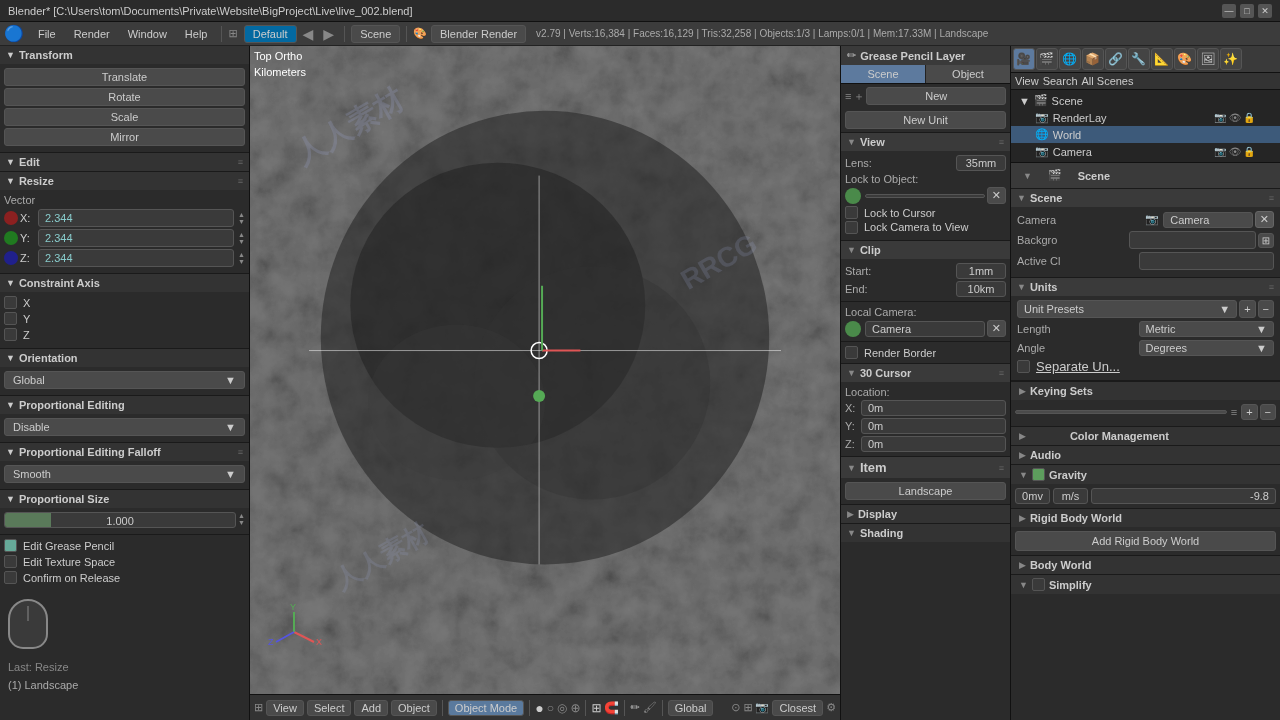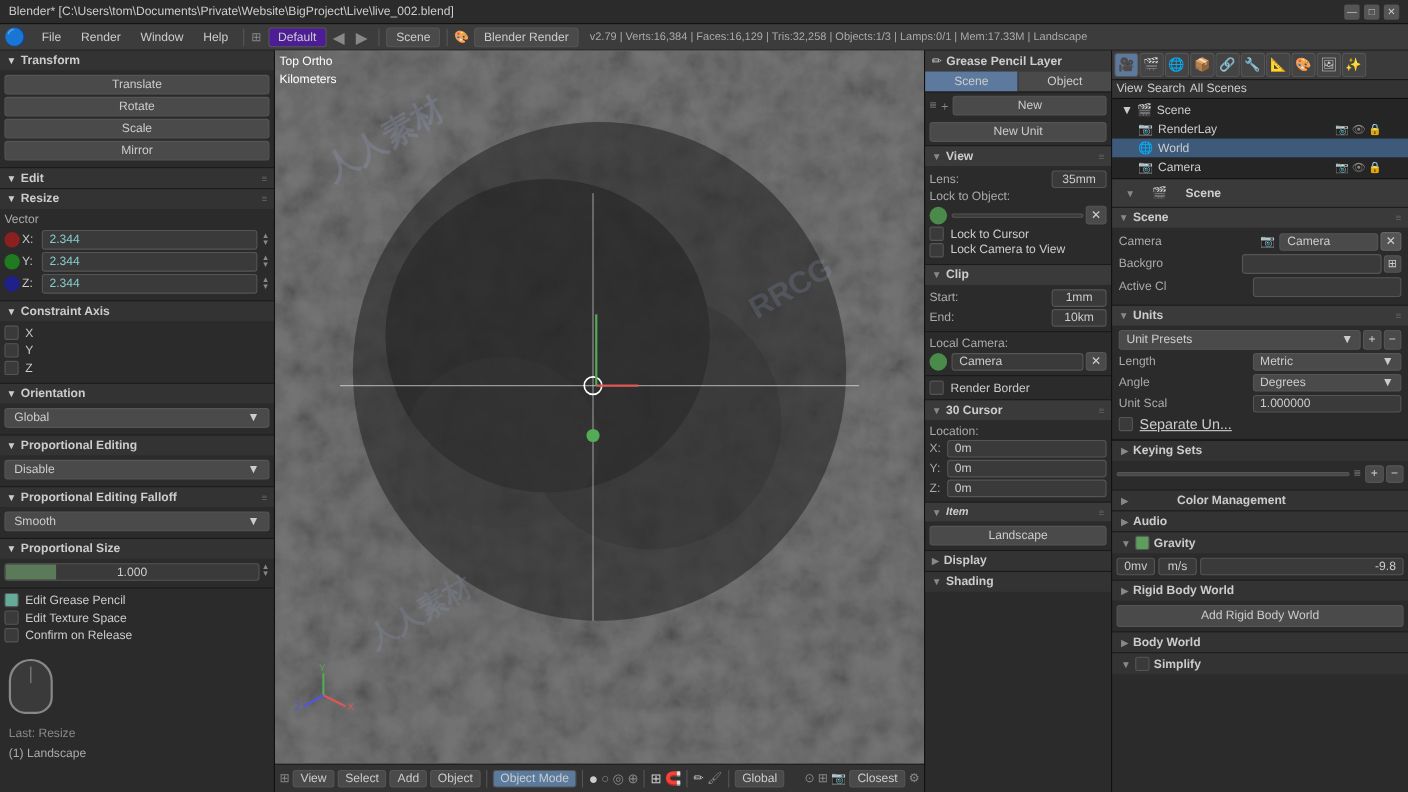--- a/index.html
+++ b/index.html
@@ -8,21 +8,21 @@
     
     #titlebar { height: 22px; background: #2b2b2b; display: flex; align-items: center; justify-content: space-between; padding: 0 8px; border-bottom: 1px solid #111; }
     #titlebar .winbtns { display: flex; gap: 4px; }
     #titlebar .winbtn { width: 14px; height: 14px; border-radius: 2px; background: #555; border: none; cursor: pointer; font-size: 9px; color: #ccc; display: flex; align-items: center; justify-content: center; }
 
     
     #menubar { height: 24px; background: #3c3c3c; display: flex; align-items: center; padding: 0 4px; gap: 2px; border-bottom: 1px solid #222; }
     .menu-item { padding: 2px 8px; font-size: 11px; color: #ccc; cursor: pointer; border-radius: 2px; }
     .menu-sep { width: 1px; height: 16px; background: #555; margin: 0 4px; }
     .menu-btn { padding: 2px 8px; background: #4a4a4a; border: 1px solid #555; border-radius: 3px; font-size: 11px; color: #ccc; cursor: pointer; }
-    .menu-btn.active { background: #4c1d95; }
+    .menu-btn.active { background: #0369a1; }
     .info-bar { font-size: 10px; color: #aaa; margin-left: 8px; }
 
     
     #left-panel { width: 250px; background: #2b2b2b; border-right: 1px solid #111; overflow-y: auto; flex-shrink: 0; }
     .panel-section { border-bottom: 1px solid #1a1a1a; }
     .panel-header { display: flex; align-items: center; padding: 3px 6px; background: #333; cursor: pointer; font-size: 11px; font-weight: bold; color: #ccc; }
     .panel-header .arrow { margin-right: 4px; font-size: 9px; }
     .panel-body { padding: 4px; }
     .prop-full { width: 100%; background: #4a4a4a; border: 1px solid #555; border-radius: 3px; padding: 2px 8px; font-size: 11px; color: #ccc; margin-bottom: 2px; cursor: pointer; }
     .axis-row { display: flex; align-items: center; margin-bottom: 2px; gap: 2px; }
@@ -488,21 +488,21 @@
           <div style="flex:1;background:#3a3a3a;border:1px solid #555;border-radius:3px;padding:1px 6px;font-size:11px;color:#ccc;text-align:right;display:flex;justify-content:space-between;">
             <span>0m</span>
           </div>
         </div>
       </div>
     </div>
 
     <div style="border-top:1px solid #1a1a1a;">
       <div style="display:flex;align-items:center;padding:3px 6px;background:#3a3a3a;cursor:pointer;">
         <span style="font-size:9px;margin-right:4px;color:#888;">▼</span>
-        <span style="font-size:10px;font-weight:bold;color:#ccc;font-style:italic;">Item</span>
+        <span style="font-size:13px;font-weight:bold;color:#ccc;">Item</span>
         <span style="margin-left:auto;font-size:9px;color:#666;">≡</span>
       </div>
       <div style="padding:4px;">
         <button style="width:100%;background:#4a4a4a;border:1px solid #555;border-radius:3px;padding:2px 6px;font-size:11px;color:#ccc;cursor:pointer;">Landscape</button>
       </div>
     </div>
 
     <div style="border-top:1px solid #1a1a1a;">
       <div style="display:flex;align-items:center;padding:3px 6px;background:#333;cursor:pointer;">
         <span style="font-size:9px;margin-right:4px;color:#888;">▶</span>
@@ -628,26 +628,20 @@
             <span>▼</span>
           </div>
         </div>
         <div class="props-row">
           <span class="props-lbl">Angle</span>
           <div style="flex:1;background:#4a4a4a;border:1px solid #555;border-radius:3px;padding:1px 6px;font-size:11px;color:#ccc;display:flex;justify-content:space-between;">
             <span>Degrees</span>
             <span>▼</span>
           </div>
         </div>
-        <div class="props-row">
-          <span class="props-lbl">Unit Scal</span>
-          <div style="flex:1;background:#3a3a3a;border:1px solid #555;border-radius:3px;padding:1px 6px;font-size:11px;color:#ccc;">
-            <span>1.000000</span>
-          </div>
-        </div>
         <div style="display:flex;align-items:center;margin-bottom:2px;">
           <div style="width:13px;height:13px;border:1px solid #555;background:#3a3a3a;border-radius:2px;margin-right:6px;"></div>
           <span style="font-size:13px;color:#ccc;text-decoration:underline;">Separate Un...</span>
         </div>
       </div>
     </div>
 
     <div style="border-top:1px solid #1a1a1a;">
       <div style="display:flex;align-items:center;padding:3px 8px;background:#333;cursor:pointer;">
         <span style="font-size:9px;color:#888;margin-right:4px;">▶</span>

